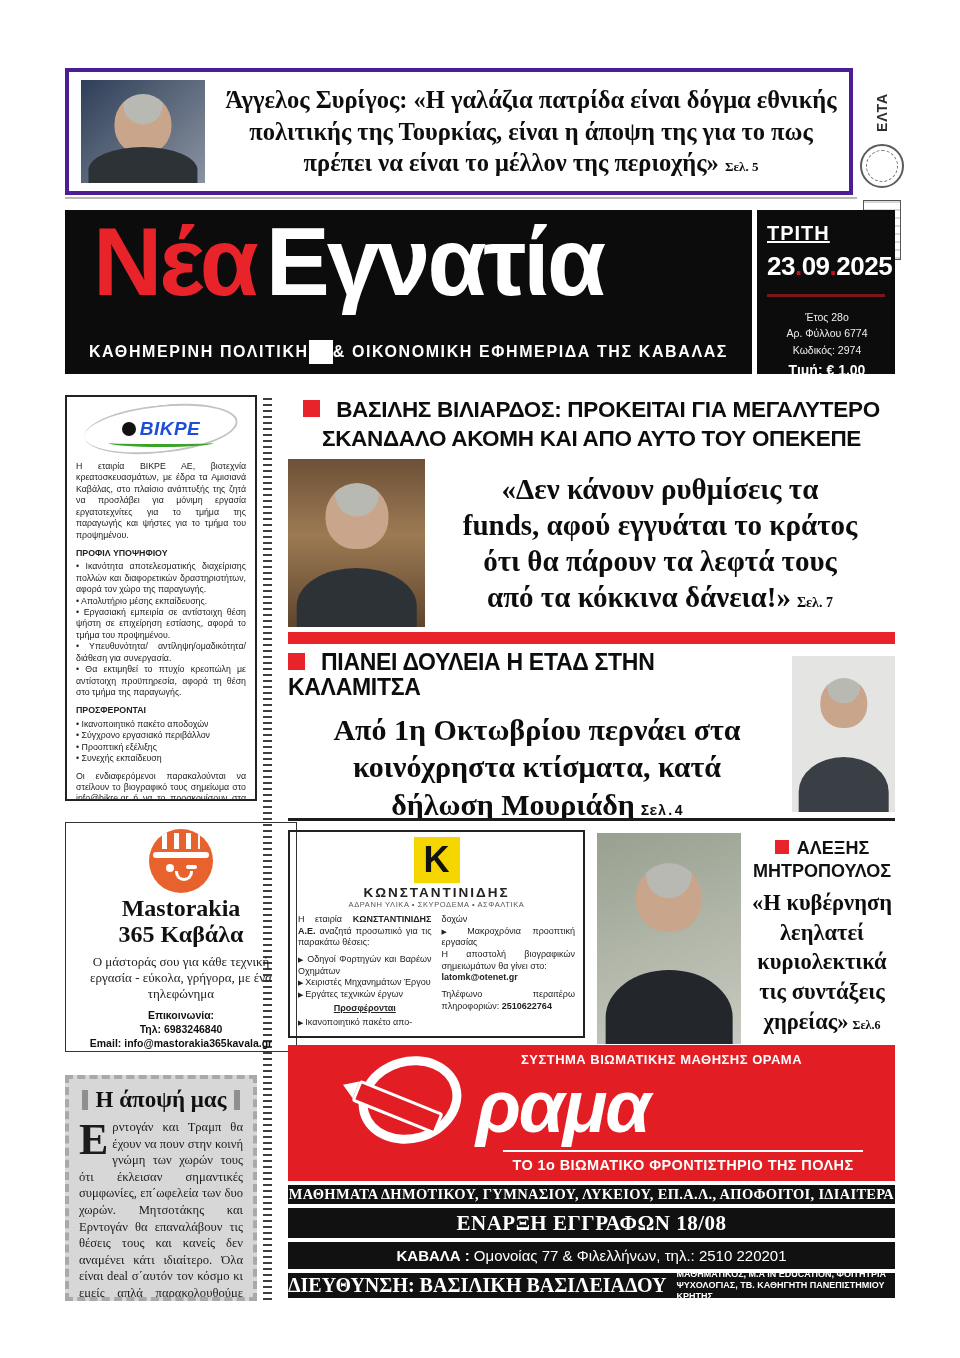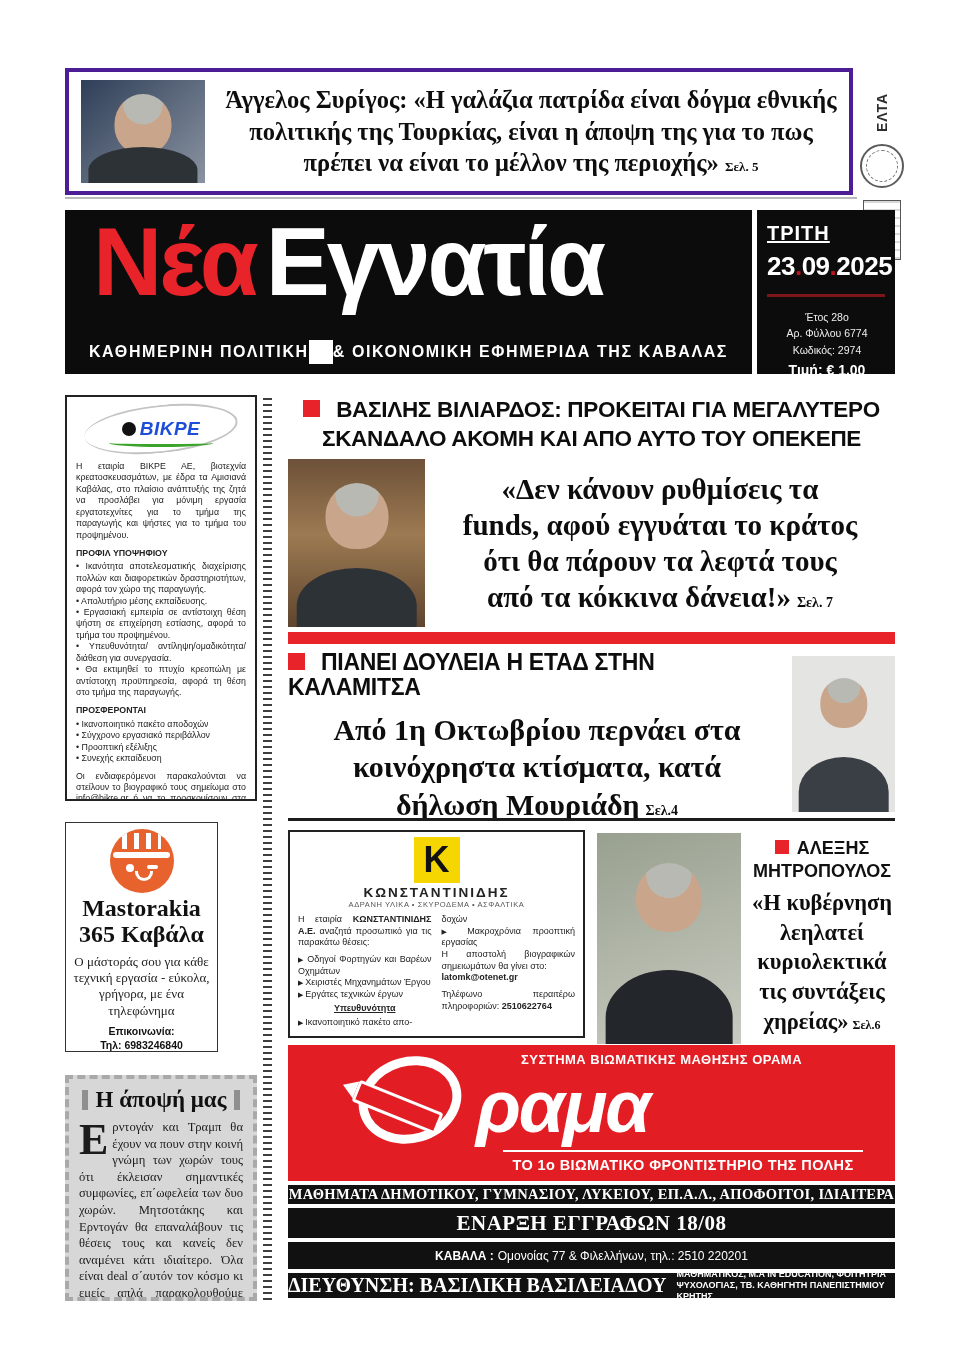--- a/index.html
+++ b/index.html
@@ -66,21 +66,21 @@
   .vikre-row{position:absolute;left:0;right:0;top:14px;display:flex;align-items:center;justify-content:center;gap:4px;}
   .vikre-dot{width:14px;height:14px;border-radius:50%;background:#111;display:inline-block;}
   .vikre-name{color:#1d4ed8;font-weight:bold;font-style:italic;font-size:19px;letter-spacing:0.5px;}
   .vikre-swoosh{position:absolute;left:18%;bottom:8px;width:64%;height:5px;border-bottom:3px solid #3aa32a;border-radius:50%;}
   .vikre p{margin:0 0 7px 0;}
   .vikre .sec-title{font-weight:bold;margin:7px 0 2px 0;}
   .vikre ul{margin:0 0 6px 0;padding:0;list-style:none;}
   .vikre li{margin:0;}
   .vikre li::before{content:"• ";}
 
-  .mastorakia{left:65px;top:822px;width:153px;height:230px;border:1.5px solid #333;box-sizing:border-box;
+  .mastorakia{left:65px;top:822px;width:232px;height:230px;border:1.5px solid #333;box-sizing:border-box;
               text-align:center;overflow:hidden;padding-top:6px;}
   .mascot{width:64px;height:64px;border-radius:50%;background:#e8622d;position:relative;margin:0 auto 2px;overflow:hidden;}
   .mascot .stripes{position:absolute;left:20%;top:6%;width:60%;height:26%;
                    background:repeating-linear-gradient(90deg,#fff 0 5px,#e8622d 5px 12px);}
   .mascot .brim{position:absolute;left:6%;top:36%;width:88%;height:9%;background:#fff;border-radius:3px;}
   .mascot .eye{position:absolute;left:26%;top:54%;width:8px;height:8px;border-radius:50%;background:#fff;}
   .mascot .wink{position:absolute;left:58%;top:57%;width:11px;height:4px;border-radius:2px;background:#fff;}
   .mascot .smile{position:absolute;left:40%;top:66%;width:18px;height:10px;border:3px solid #fff;border-top:none;
                  border-radius:0 0 16px 16px;box-sizing:border-box;}
   .mast-title{font-family:"Liberation Serif",serif;font-weight:bold;font-size:24px;line-height:1.1;color:#111;}
@@ -106,21 +106,21 @@
                 font-family:"Liberation Serif",serif;font-weight:bold;font-size:29px;line-height:1.25;color:#0d0d0d;}
   .story1-quote .ref{font-size:14px;margin-left:6px;}
   .redbar{left:288px;top:632px;width:607px;height:12px;background:#e8232a;}
 
   
   .story2{left:288px;top:650px;width:607px;height:163px;display:flex;}
   .story2-left{flex:1;}
   .kicker2{font-size:23px;line-height:1.1;text-align:left;}
   .story2-headline{margin-top:10px;text-align:center;font-family:"Liberation Serif",serif;font-weight:bold;
                    font-size:30px;line-height:1.25;color:#0d0d0d;}
-  .story2-headline .ref{font-size:14px;margin-left:6px;}
+  .story2-headline .ref{font-size:14px;margin-left:6px;font-family:Liberation Mono, monospace;}
   .story2-photo{flex:0 0 auto;width:103px;height:156px;margin-left:6px;margin-top:6px;}
   .hr2{left:288px;top:818px;width:607px;height:3px;background:#1c1c1c;}
 
   
   .konst{left:288px;top:830px;width:297px;height:208px;border:2px solid #222;box-sizing:border-box;
          padding:5px 8px;overflow:hidden;}
   .konst-logo{width:46px;height:46px;background:#f6d600;margin:0 auto;display:flex;align-items:center;justify-content:center;
               font-weight:bold;font-size:36px;color:#111;}
   .konst-name{text-align:center;font-weight:bold;font-size:13.5px;letter-spacing:2px;margin-top:2px;color:#222;}
   .konst-tag{text-align:center;font-size:7.5px;letter-spacing:0.6px;color:#555;margin-bottom:5px;}
@@ -149,21 +149,21 @@
   .orama-pencil{position:absolute;left:-16px;top:26px;width:84px;height:17px;background:#e31d24;border:3px solid #fff;
                 border-radius:3px;transform:rotate(38deg);}
   .orama-pencil::before{content:"";position:absolute;left:-17px;top:-1px;border-right:14px solid #fff;
                         border-top:9px solid transparent;border-bottom:9px solid transparent;}
   .orama-word{font-size:74px;font-weight:bold;font-style:italic;letter-spacing:-2px;margin-left:14px;line-height:0.9;margin-top:14px;}
   .orama-slogan{position:absolute;left:215px;bottom:8px;width:360px;text-align:center;border-top:2px solid #fff;
                 padding-top:5px;font-size:14.5px;font-weight:bold;letter-spacing:0.4px;}
   .bar{background:#111;color:#fff;display:flex;align-items:center;justify-content:center;margin-top:4px;text-align:center;}
   .bar1{height:19px;font-family:"Liberation Serif",serif;font-weight:bold;font-size:14.5px;letter-spacing:0.3px;}
   .bar2{height:30px;font-family:"Liberation Serif",serif;font-weight:bold;font-size:21px;letter-spacing:0.5px;}
-  .bar3{height:27px;font-size:12px;}
+  .bar3{height:27px;font-size:15px;}
   .bar3 .city{font-weight:bold;margin-right:4px;}
   .bar4{height:25px;gap:10px;}
   .bar4 .left{font-family:"Liberation Serif",serif;font-weight:bold;font-size:20px;white-space:nowrap;}
   .bar4 .right{font-size:9px;font-weight:bold;width:330px;text-align:left;line-height:1.25;}
 </style>
 </head>
 <body>
 
 <div class="page">
 
@@ -298,21 +298,21 @@
   <div class="abs konst">
     <div class="konst-logo">K</div>
     <div class="konst-name">ΚΩΝΣΤΑΝΤΙΝΙΔΗΣ</div>
     <div class="konst-tag">ΑΔΡΑΝΗ ΥΛΙΚΑ • ΣΚΥΡΟΔΕΜΑ • ΑΣΦΑΛΤΙΚΑ</div>
     <div class="konst-cols">
       <div class="konst-col">
         <p><span>Η εταιρία </span><b>ΚΩΝΣΤΑΝΤΙΝΙΔΗΣ Α.Ε.</b><span> αναζητά προσωπικό για τις παρακάτω θέσεις:</span></p>
         <div class="arrow">Οδηγοί Φορτηγών και Βαρέων Οχημάτων</div>
         <div class="arrow">Χειριστές Μηχανημάτων Έργου</div>
         <div class="arrow">Εργάτες τεχνικών έργων</div>
-        <span class="offers-title">Υπευθυνότητα</span>
+        <span class="offers-title">Προσφέρονται</span>
         <div class="arrow">Ικανοποιητικό πακέτο απο-</div>
       </div>
       <div class="konst-col">
         <div>δοχών</div>
         <div class="arrow">Μακροχρόνια προοπτική εργασίας</div>
         <p><span>Η αποστολή βιογραφικών σημειωμάτων θα γίνει στο:</span><br><b>latomk@otenet.gr</b></p>
         <p><span>Τηλέφωνο περαιτέρω πληροφοριών: </span><b>2510622764</b></p>
       </div>
     </div>
   </div>

